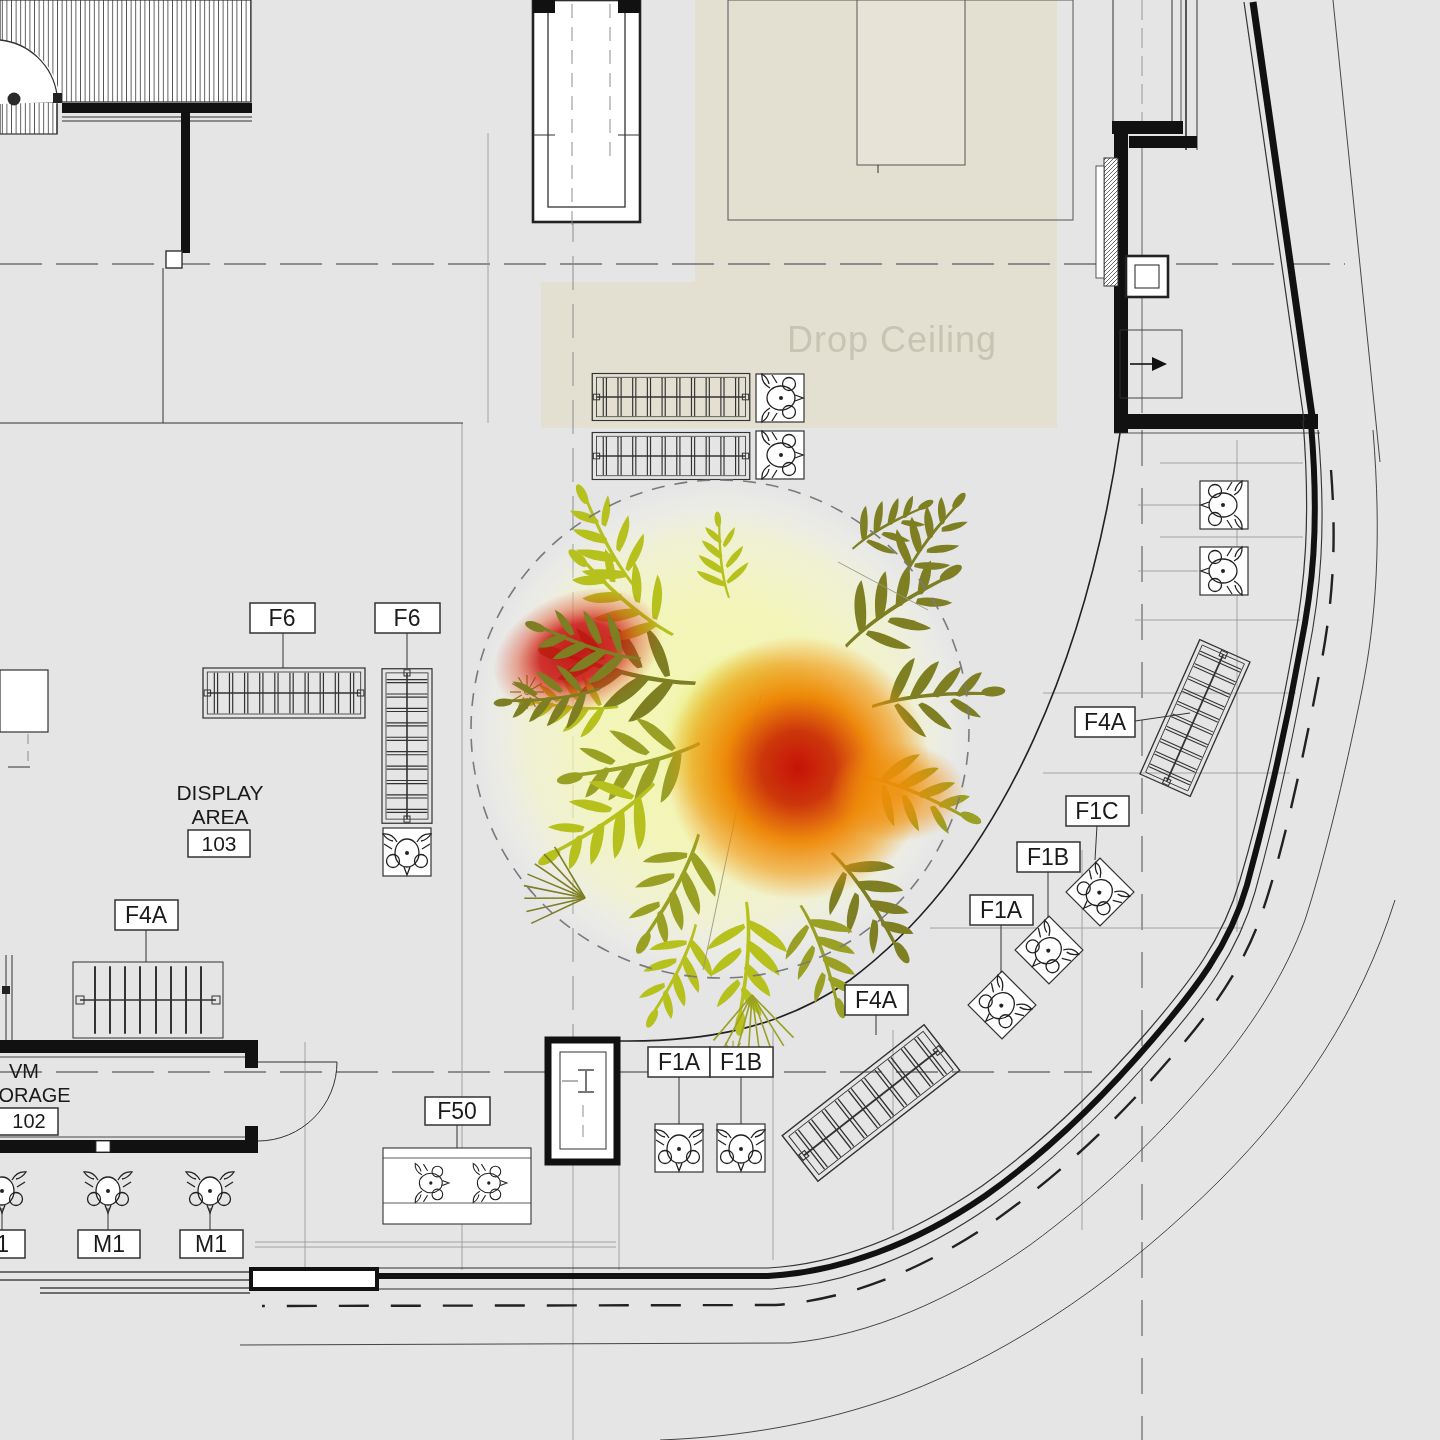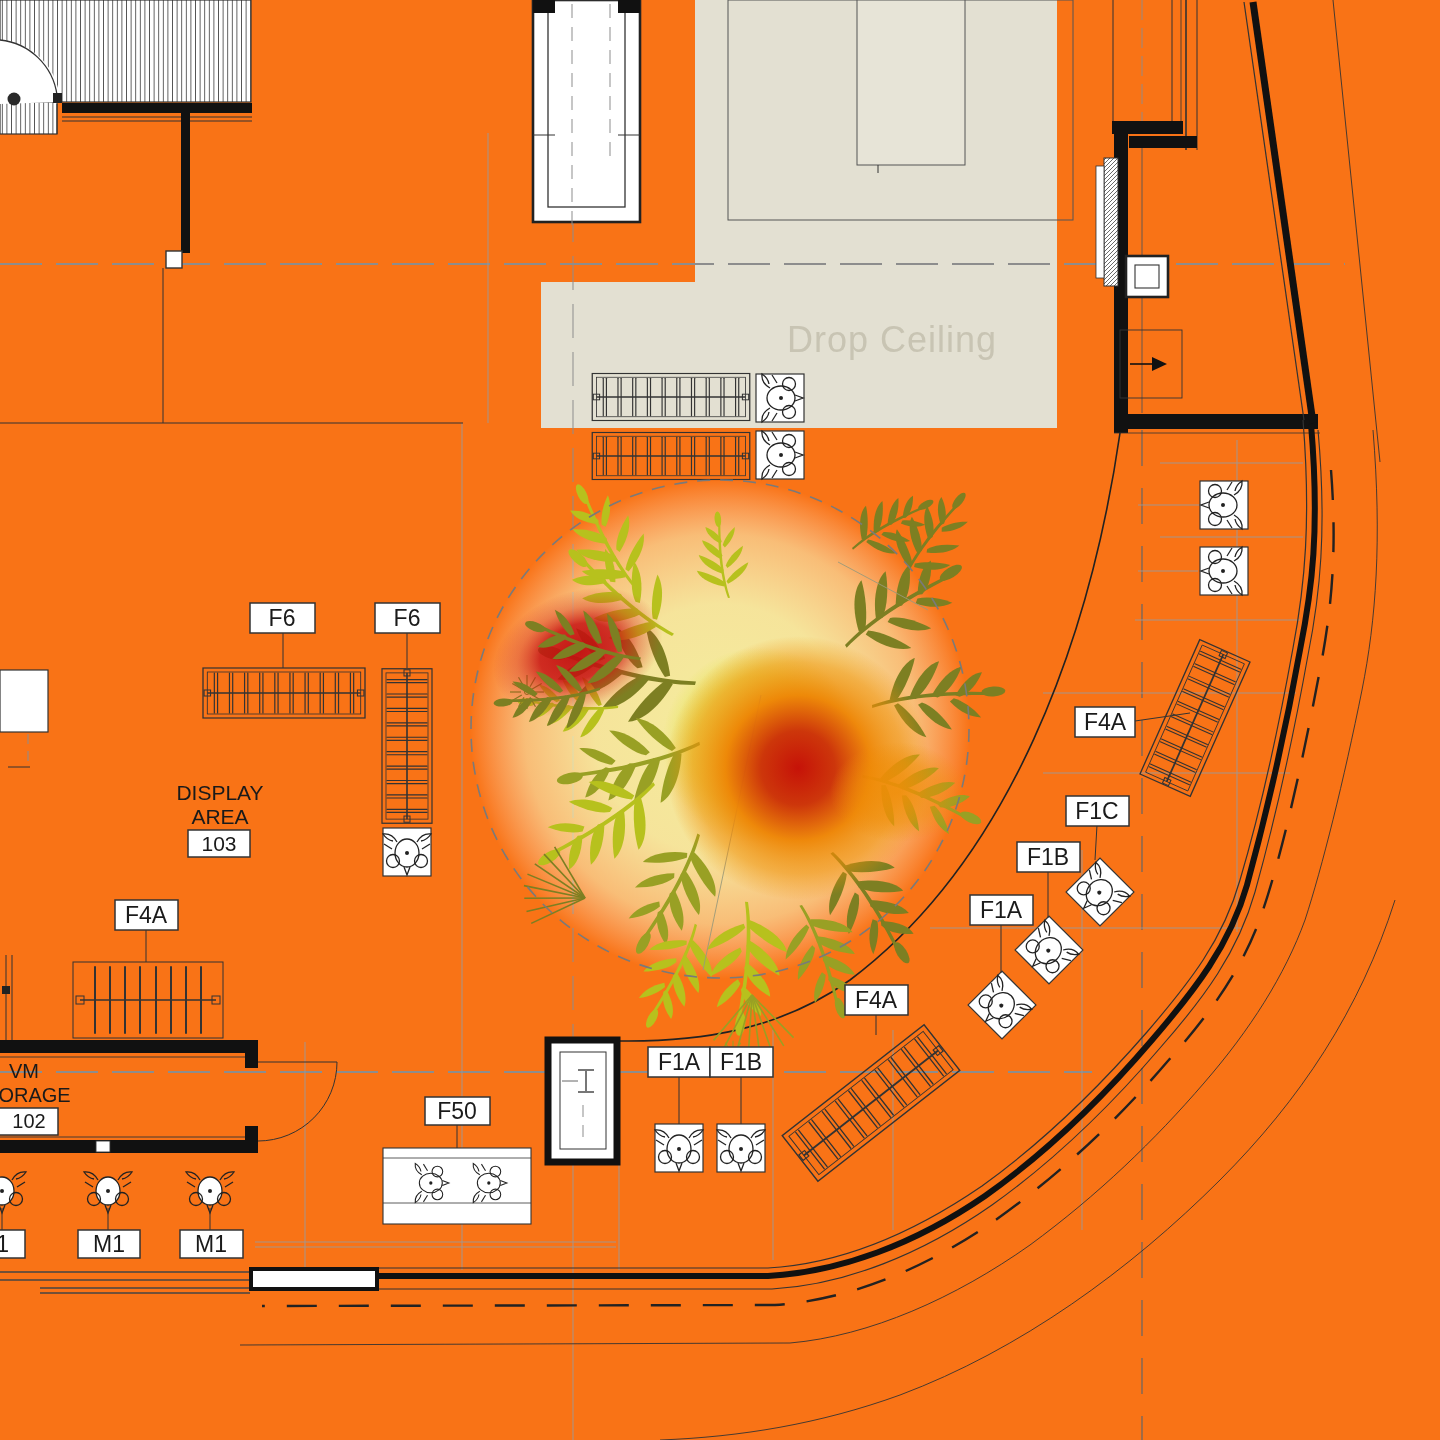--- a/index.html
+++ b/index.html
@@ -1,16 +1,16 @@
 <!DOCTYPE html>
 <html><head>
 <meta charset="utf-8">
 <style>
   html,body{margin:0;padding:0;background:#fff;}
-  #stage{position:relative;width:1440px;height:1440px;overflow:hidden;background:#f97316;}
+  #stage{position:relative;width:1440px;height:1440px;overflow:hidden;background:#e5e5e5;}
   svg{position:absolute;top:0;left:0;}
   text{font-family:"Liberation Sans",sans-serif;fill:#1a1a1a;}
   .tagtxt{font-size:23px;}
   .roomtxt{font-size:21px;}
   .vmtxt{font-size:20px;}
   .dctxt{font-size:36px;fill:#c8c4b3;letter-spacing:1px;}
   .wall{stroke:#111;fill:none;}
   .thin{stroke:#333;fill:none;}
   .grid{stroke:#9a9a9a;fill:none;}
   .cl{stroke:#8d8d8d;fill:none;}

